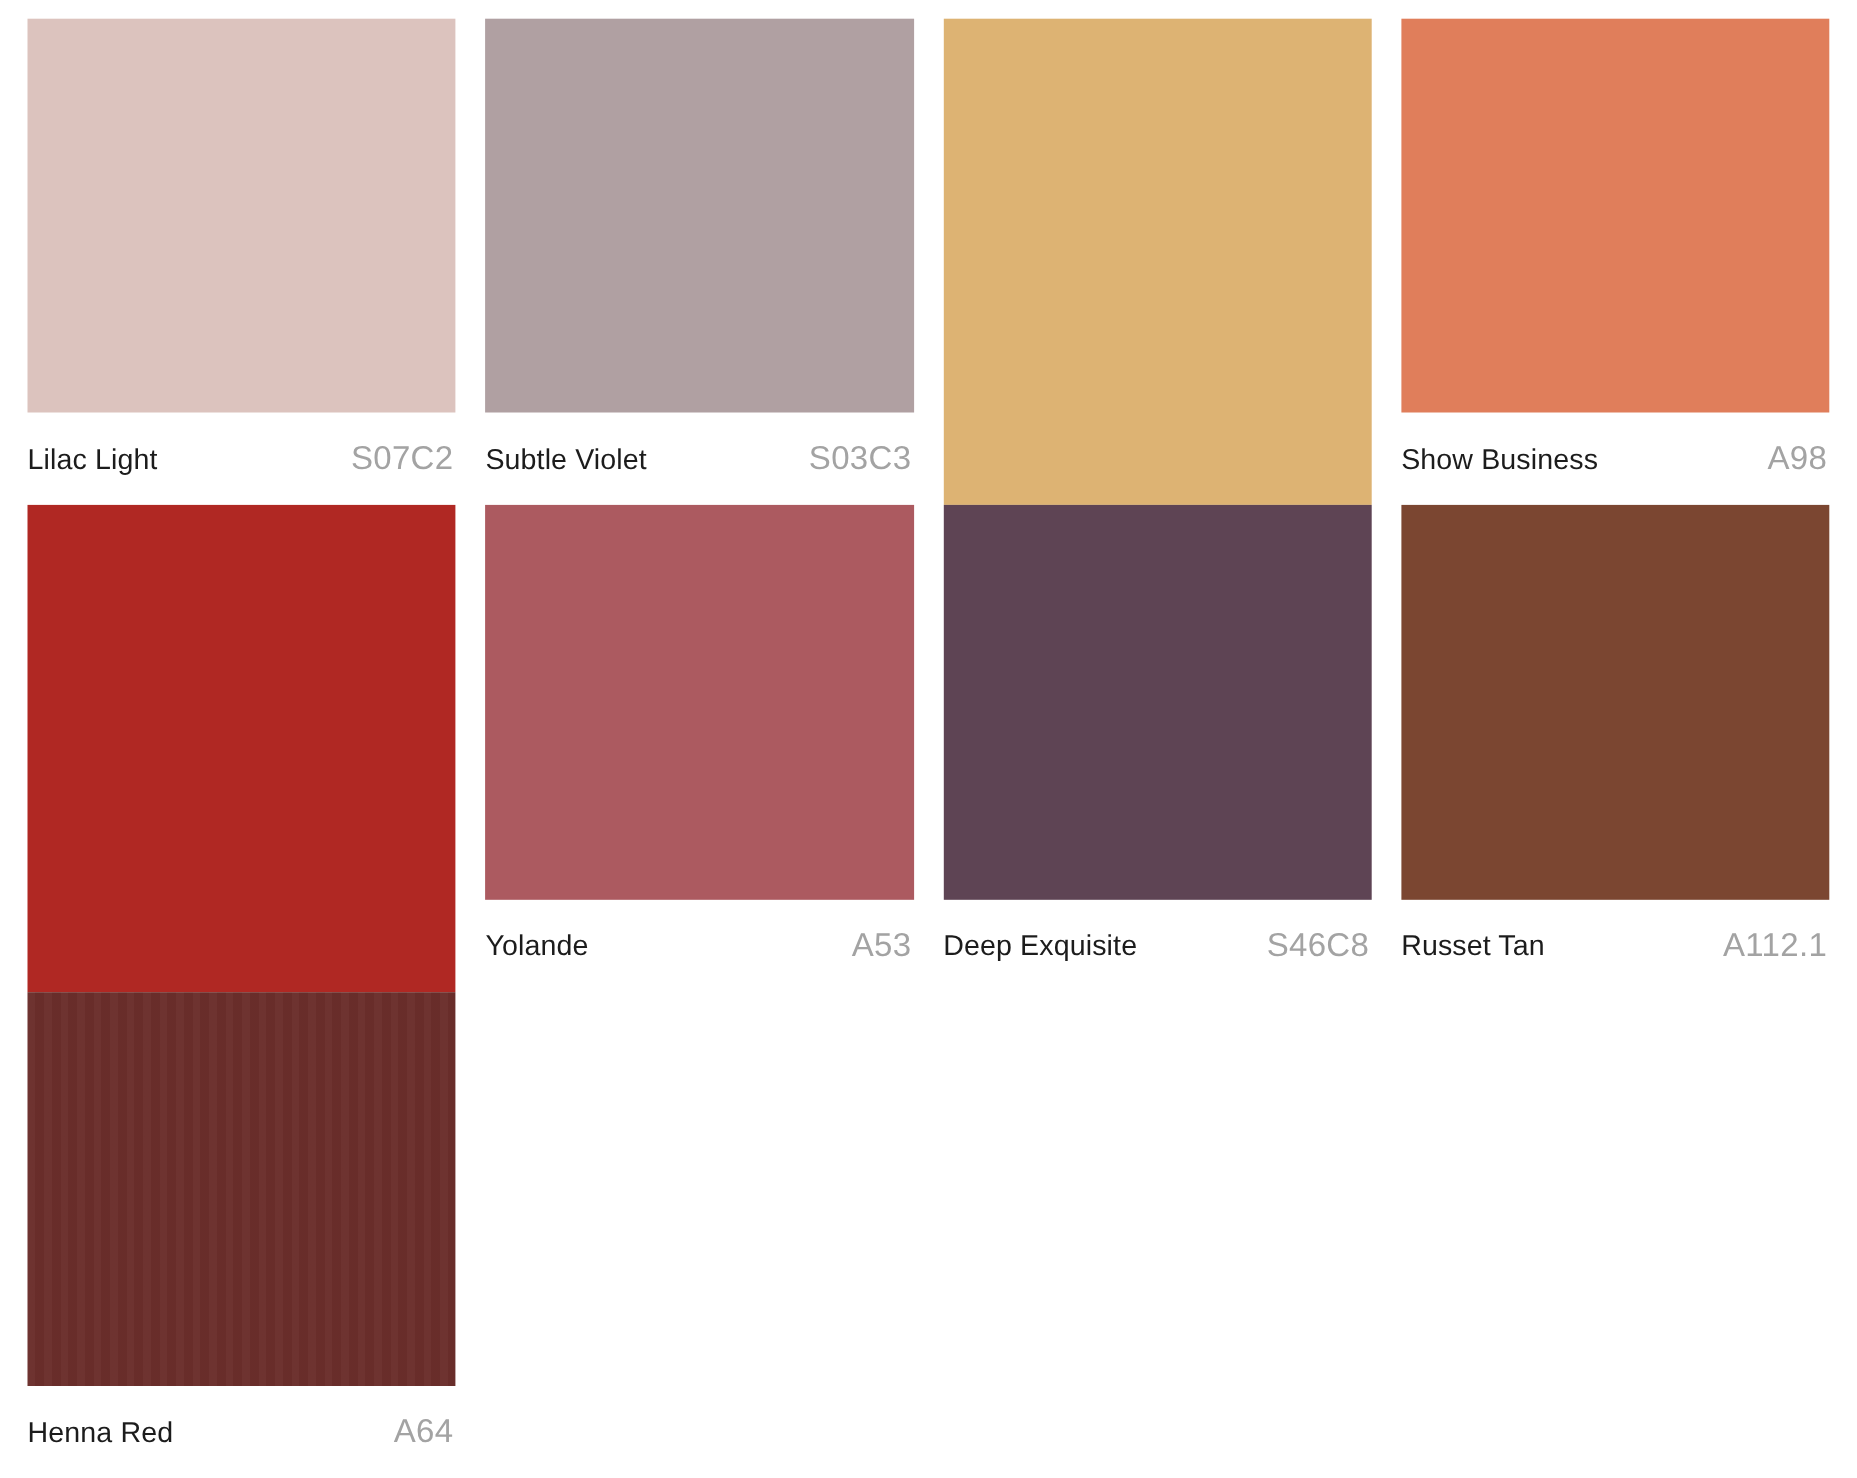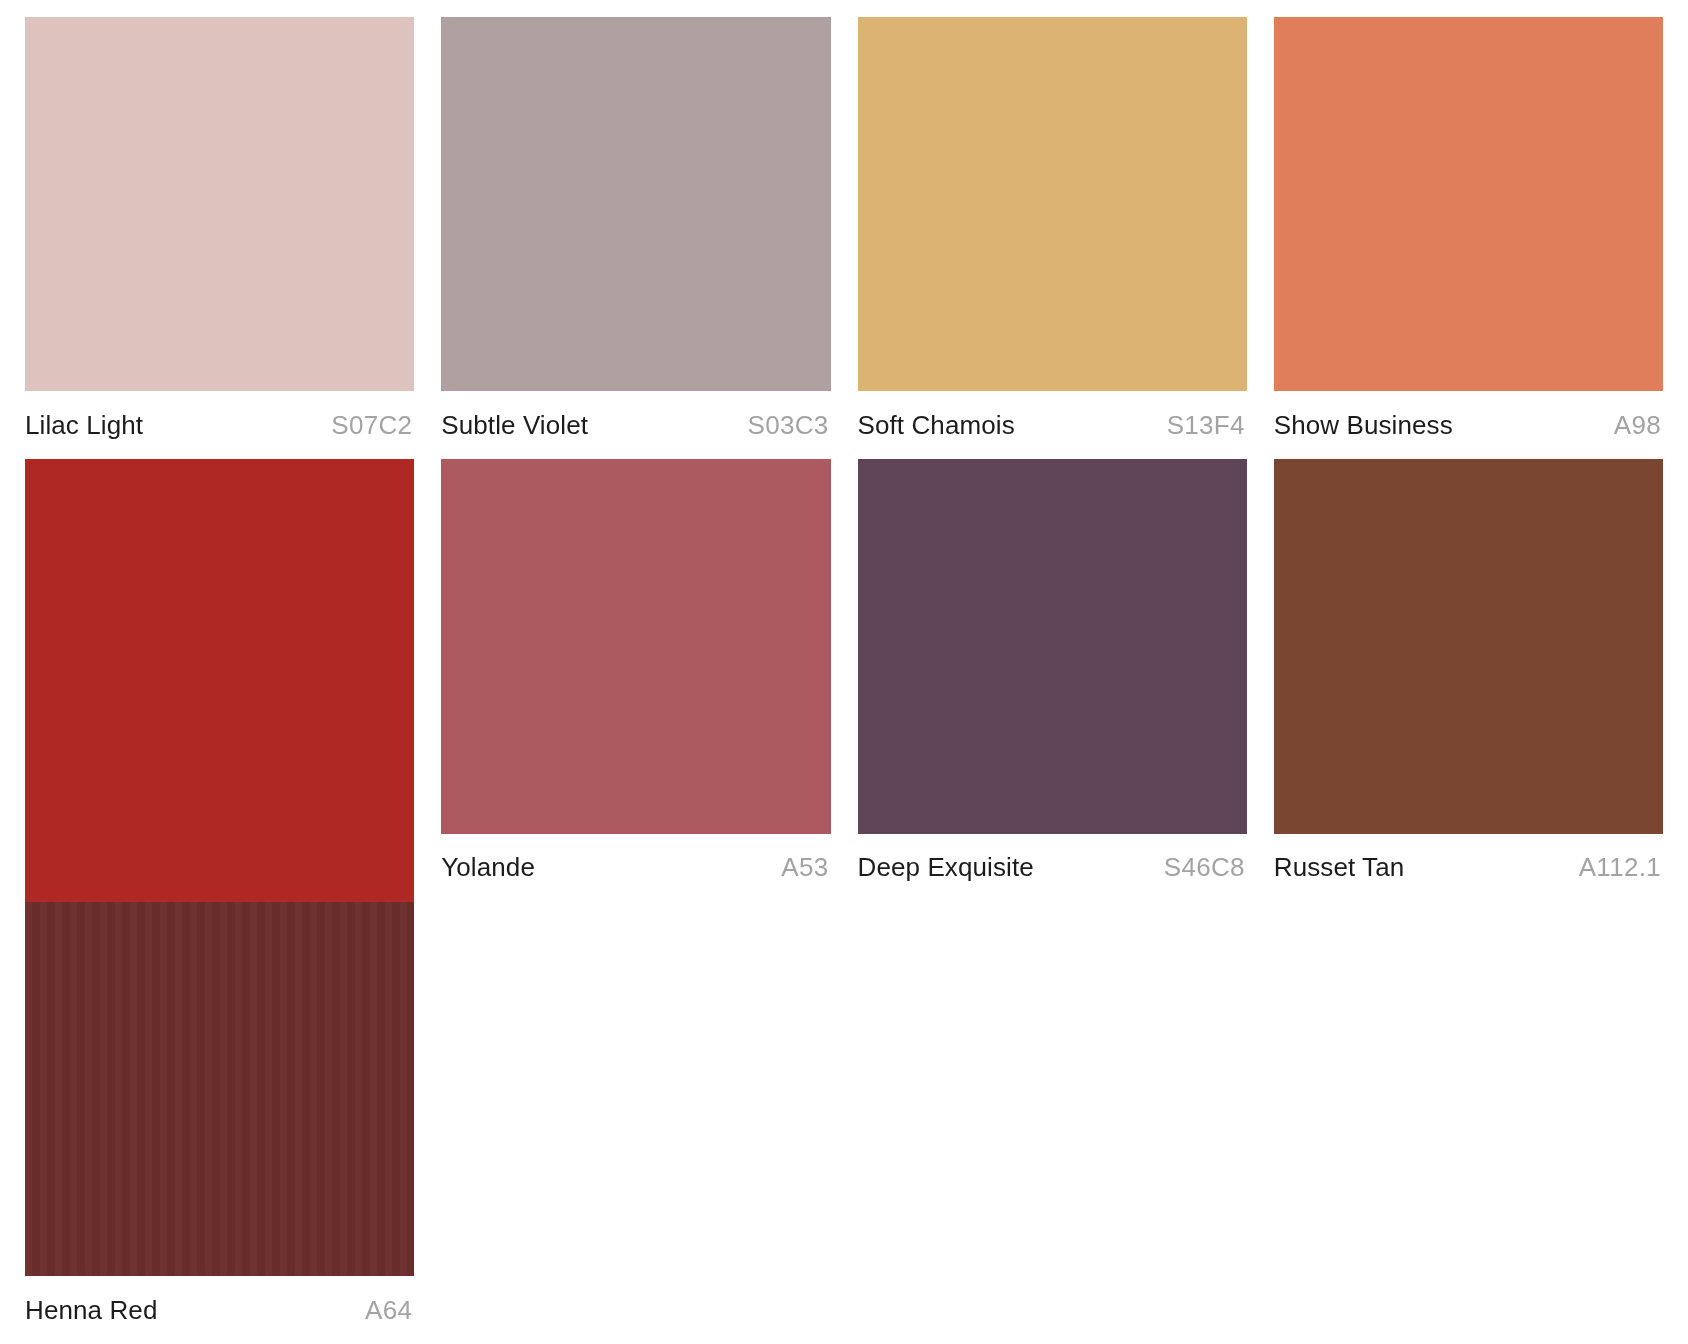--- a/index.html
+++ b/index.html
@@ -40,41 +40,41 @@
 
   .swatch-chip {
     flex: 1 1 auto;
     width: 100%;
     min-height: 0;
     display: block;
   }
 
   .swatch-label-row {
     flex: 0 0 auto;
-    height: 68px;
+    height: 84px;
     display: flex;
     align-items: center;
     justify-content: space-between;
     width: 100%;
     padding-right: 2px;
     gap: 6px;
   }
 
   .swatch-name {
     font-size: 26px;
     font-weight: 400;
     color: #1c1c1c;
     letter-spacing: 0.1px;
     white-space: nowrap;
     overflow: hidden;
     text-overflow: ellipsis;
   }
 
   .swatch-code {
-    font-size: 26px;
+    font-size: 30px;
     font-weight: 400;
     color: #a3a3a3;
     letter-spacing: 0.3px;
     white-space: nowrap;
     flex: 0 0 auto;
   }
 
   
   .swatch-chip.banded {
     background-image: repeating-linear-gradient(
@@ -100,24 +100,20 @@
       </div>
       <div class="swatch-cell">
         <div class="swatch-chip" style="background-color: rgb(176, 160, 162);"></div>
         <div class="swatch-label-row">
           <span class="swatch-name">Subtle Violet</span>
           <span class="swatch-code">S03C3</span>
         </div>
       </div>
       <div class="swatch-cell">
         <div class="swatch-chip" style="background-color: rgb(221, 179, 115);"></div>
-        <div class="swatch-label-row">
-          <span class="swatch-name">Soft Chamois</span>
-          <span class="swatch-code">S13F4</span>
-        </div>
       </div>
       <div class="swatch-cell">
         <div class="swatch-chip" style="background-color: rgb(224, 126, 91);"></div>
         <div class="swatch-label-row">
           <span class="swatch-name">Show Business</span>
           <span class="swatch-code">A98</span>
         </div>
       </div>
       <div class="swatch-cell">
         <div class="swatch-chip" style="background-color: rgb(176, 40, 35);"></div>

